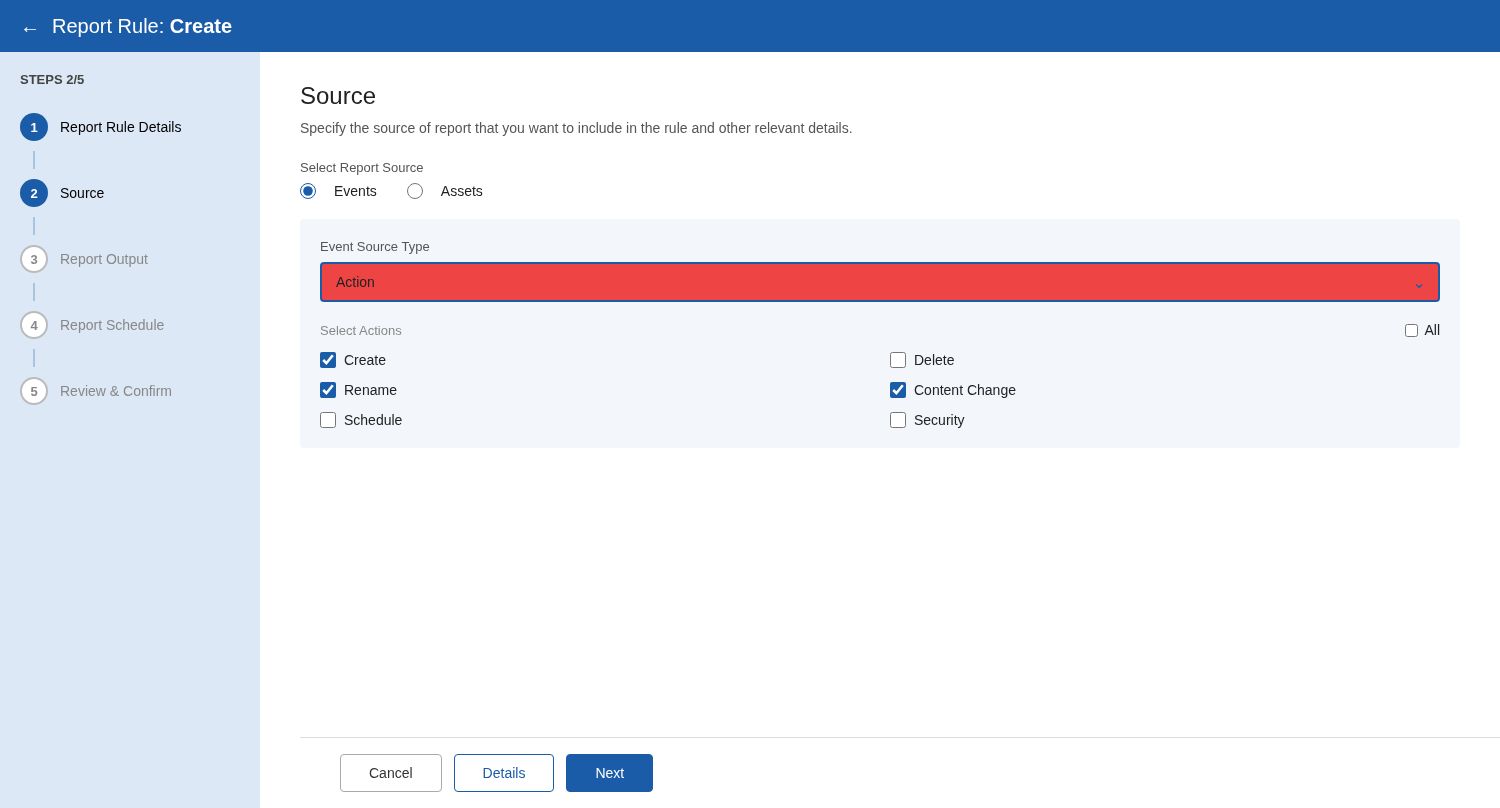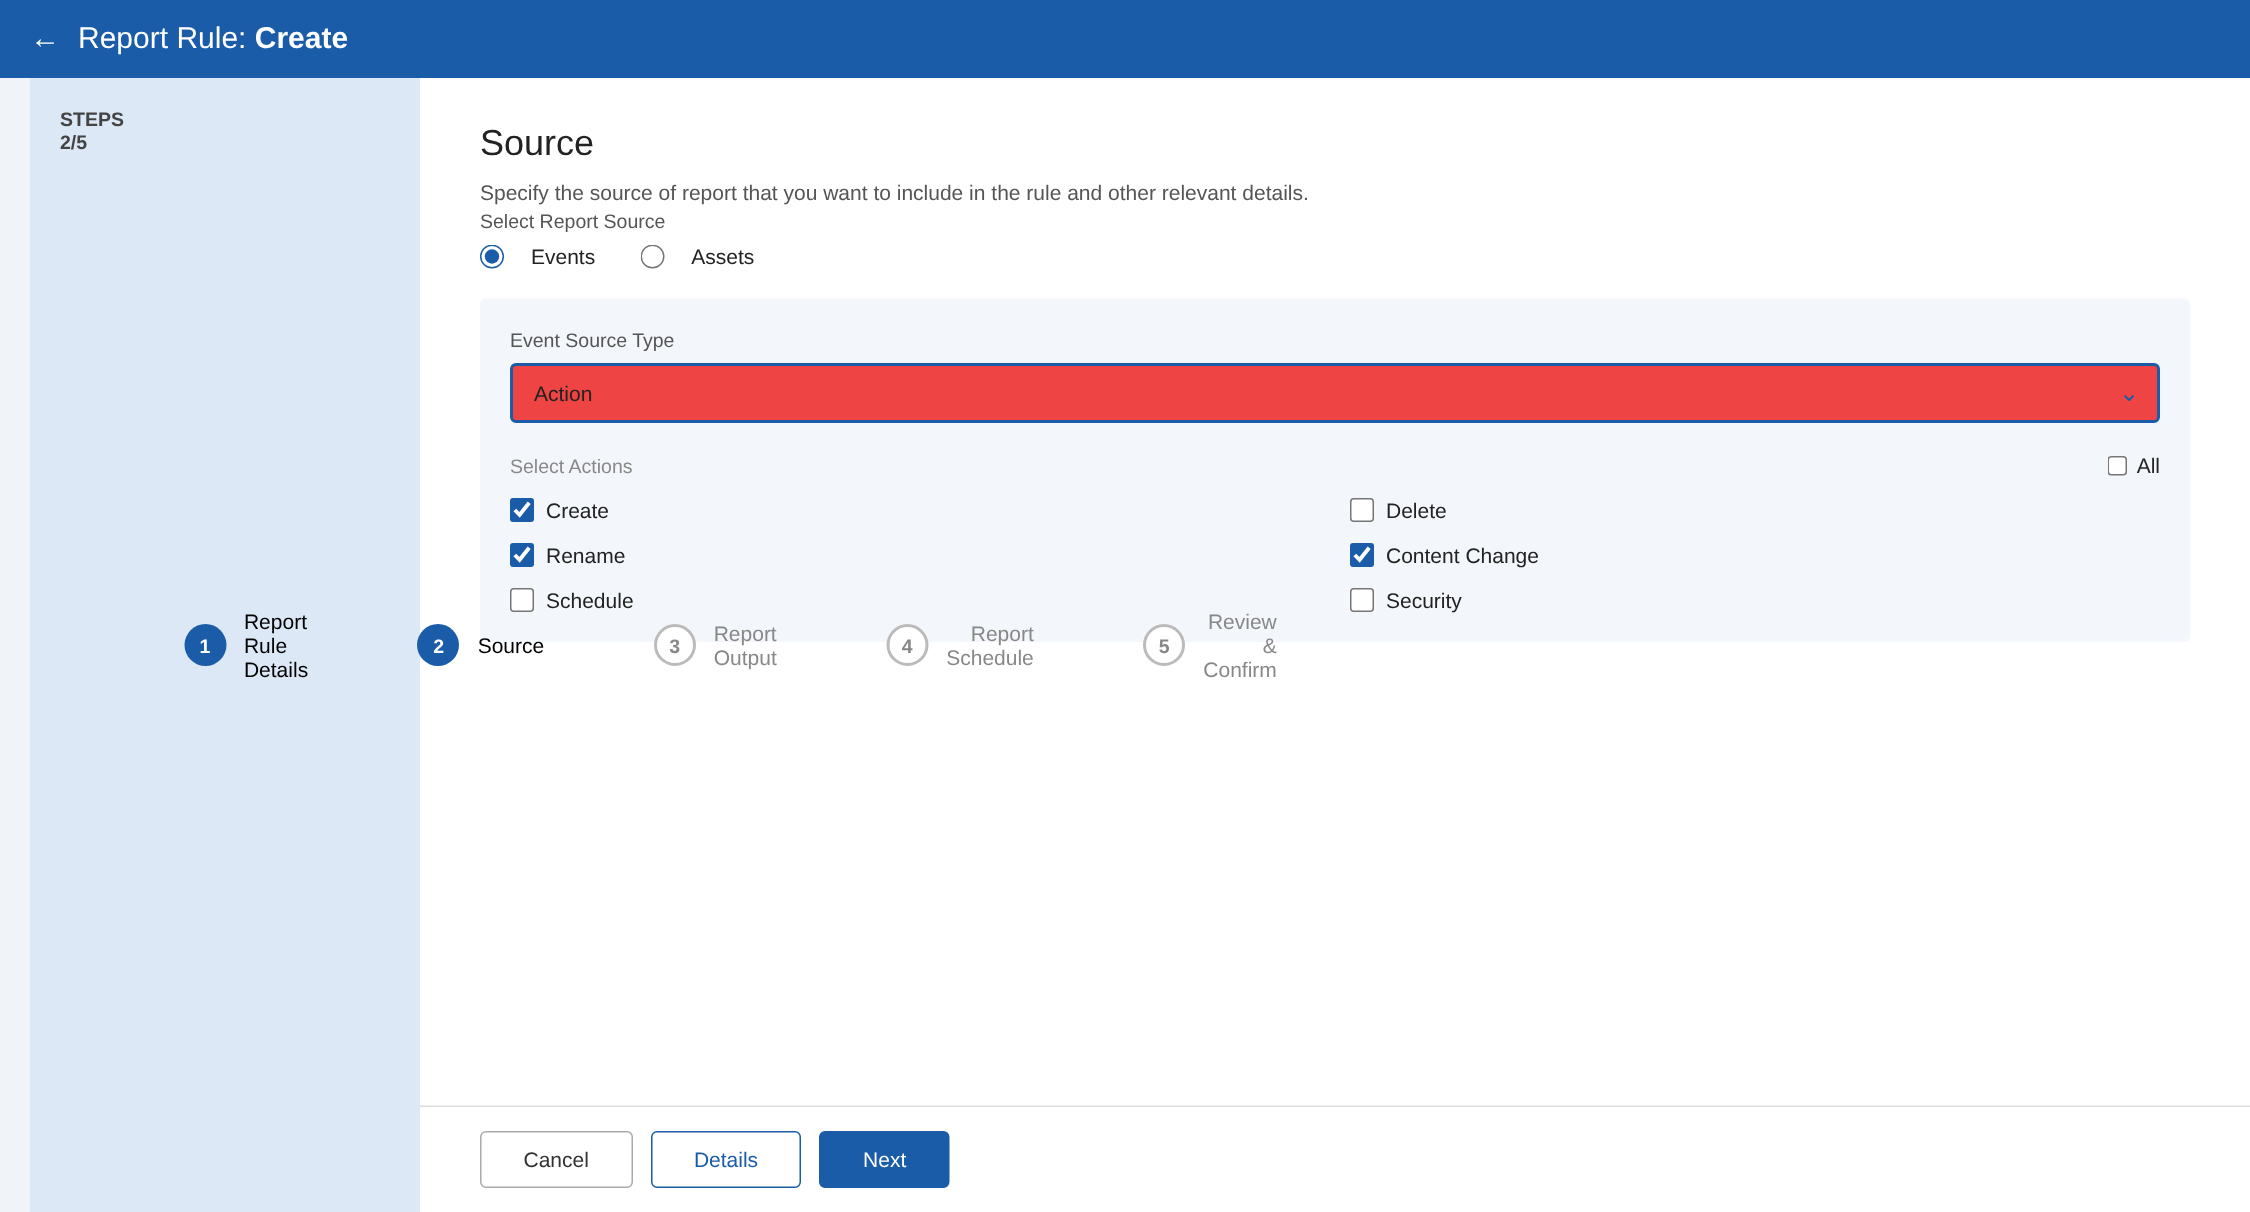--- a/index.html
+++ b/index.html
@@ -35,21 +35,21 @@
       height: calc(808px - 52px);
     }
 
     
     .sidebar {
       width: 260px;
       background: #dce8f5;
       padding: 20px 0;
       flex-shrink: 0;
       display: flex;
-      margin-left: 20px;
+      flex-direction: column;
     }
     .steps-label {
       font-size: 13px;
       font-weight: 600;
       color: #444;
       padding: 0 20px 16px 20px;
     }
     .step-item {
       display: flex;
       align-items: center;
@@ -110,21 +110,21 @@
     }
     .page-title {
       font-size: 24px;
       font-weight: 400;
       color: #222;
       margin-bottom: 10px;
     }
     .page-description {
       font-size: 14px;
       color: #555;
-      margin-bottom: 4px;
+      margin-bottom: 24px;
     }
     .field-label {
       font-size: 13px;
       color: #555;
       margin-bottom: 8px;
       font-weight: 500;
     }
 
     
     .radio-group {
@@ -219,20 +219,21 @@
     }
 
     
     .footer {
       border-top: 1px solid #ddd;
       padding: 16px 40px;
       display: flex;
       align-items: flex-start;
       gap: 12px;
       background: white;
+      margin-left: 40px;
     }
     .btn {
       padding: 10px 28px;
       border-radius: 4px;
       font-size: 14px;
       cursor: pointer;
       font-weight: 500;
     }
     .btn-cancel {
       background: white;

